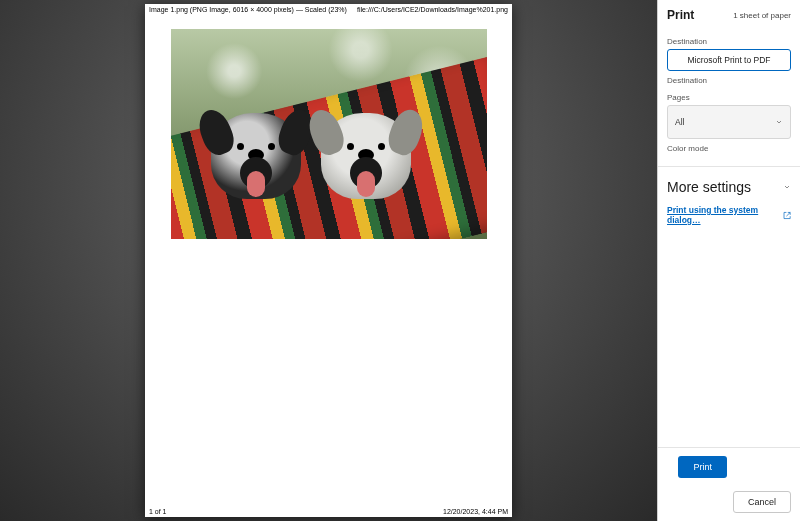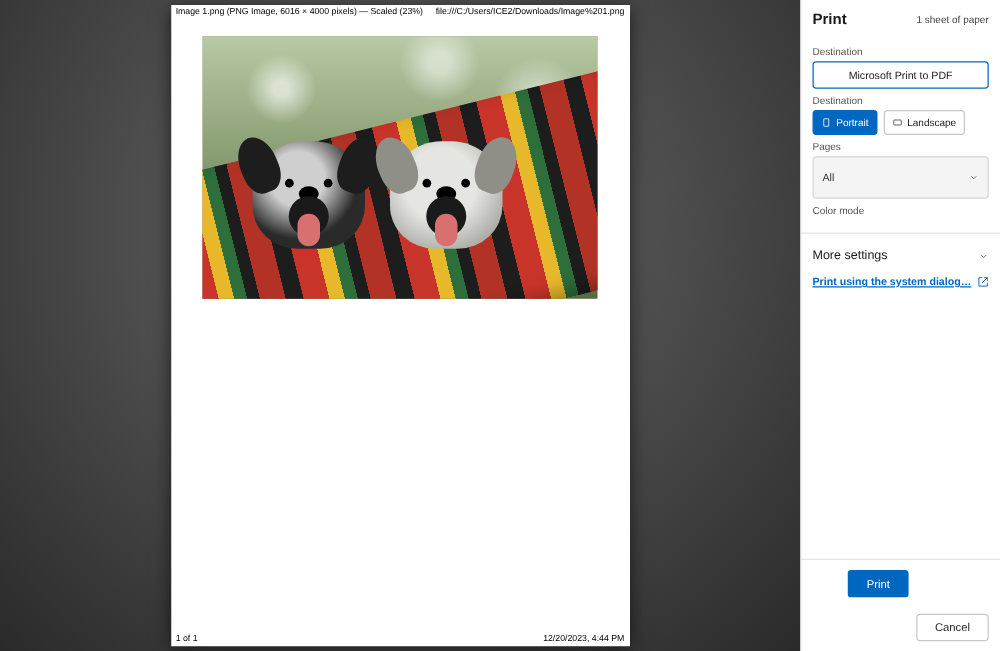--- a/index.html
+++ b/index.html
@@ -100,21 +100,21 @@
   }
   .dog .eye{position:absolute;width:7px;height:7px;border-radius:50%;background:#000;top:30px;}
   .dog .eye.l{left:26px;} .dog .eye.r{right:26px;}
   .page-footer {
     display:flex; justify-content:space-between;
     font-size:7px; color:#000; padding:1px 4px 2px 4px;
   }
 
   
   .panel {
-    width: 160px;
+    width: 143px;
     height: 100%;
     background:#fff;
     border-left:1px solid #d0d0d0;
     display:flex; flex-direction:column;
     padding:8px 9px 8px 9px;
     font-size:9px;
     color:#1a1a1a;
   }
   .panel-header{display:flex;justify-content:space-between;align-items:center;margin-bottom:10px;}
   .panel-title{font-size:12px;font-weight:600;}
@@ -140,21 +140,21 @@
 
   .plain-select{
     border:1px solid #d6d6d6;border-radius:3px;height:22px;background:#f4f4f4;
     display:flex;align-items:center;padding:16px 7px;font-size:8.5px;color:#333;cursor:pointer;
   }
   .plain-select.disabled{color:#9a9a9a;cursor:default;}
   .plain-select .spacer{flex:1;}
 
   .divider{height:1px;background:#e4e4e4;margin:10px -9px;}
 
-  .more-settings{display:flex;justify-content:space-between;align-items:center;font-size:10px;cursor:pointer;padding:2px 0;}
+  .more-settings{display:flex;justify-content:space-between;align-items:center;font-size:14px;cursor:pointer;padding:2px 0;}
   .sys-dialog-row{display:flex;justify-content:space-between;align-items:center;margin-top:8px;}
   .sys-dialog-link{color:#0067c0;text-decoration:underline;font-size:8.5px;cursor:pointer;font-weight:bold;}
   .ext-icon{width:9px;height:9px;}
 
   .panel-spacer{flex:1;}
   .panel-footer{
     border-top:1px solid #e4e4e4;margin:0 -9px;padding:8px 9px 0 9px;
     display:flex;justify-content:flex-end;gap:6px;
   }
   .btn{height:22px;border-radius:3px;font-size:9px;padding:0 14px;cursor:pointer;border:1px solid transparent;}
@@ -219,34 +219,20 @@
         <rect x="4" y="8" width="16" height="8"></rect>
         <rect x="7" y="14" width="10" height="7"></rect>
       </svg>
     <span class="dest-text">Microsoft Print to PDF</span>
     <svg class="chev" viewBox="0 0 24 24" fill="none" stroke="#555" stroke-width="2">
         <polyline points="6 9 12 15 18 9"></polyline>
       </svg>
   </div>
 
   <div class="section-label">Destination</div>
-  <div class="orient-row">
-    <div class="orient-btn active">
-      <svg class="doc-icon" viewBox="0 0 24 24" fill="none" stroke="#fff" stroke-width="2">
-          <rect x="6" y="3" width="12" height="18" rx="1"></rect>
-        </svg>
-      <span>Portrait</span>
-    </div>
-    <div class="orient-btn">
-      <svg class="doc-icon" viewBox="0 0 24 24" fill="none" stroke="#444" stroke-width="2">
-          <rect x="3" y="6" width="18" height="12" rx="1"></rect>
-        </svg>
-      <span>Landscape</span>
-    </div>
-  </div>
 
   <div class="section-label">Pages</div>
   <div class="plain-select">
     <span>All</span>
     <span class="spacer"></span>
     <svg class="chev" viewBox="0 0 24 24" fill="none" stroke="#555" stroke-width="2">
         <polyline points="6 9 12 15 18 9"></polyline>
       </svg>
   </div>
 

